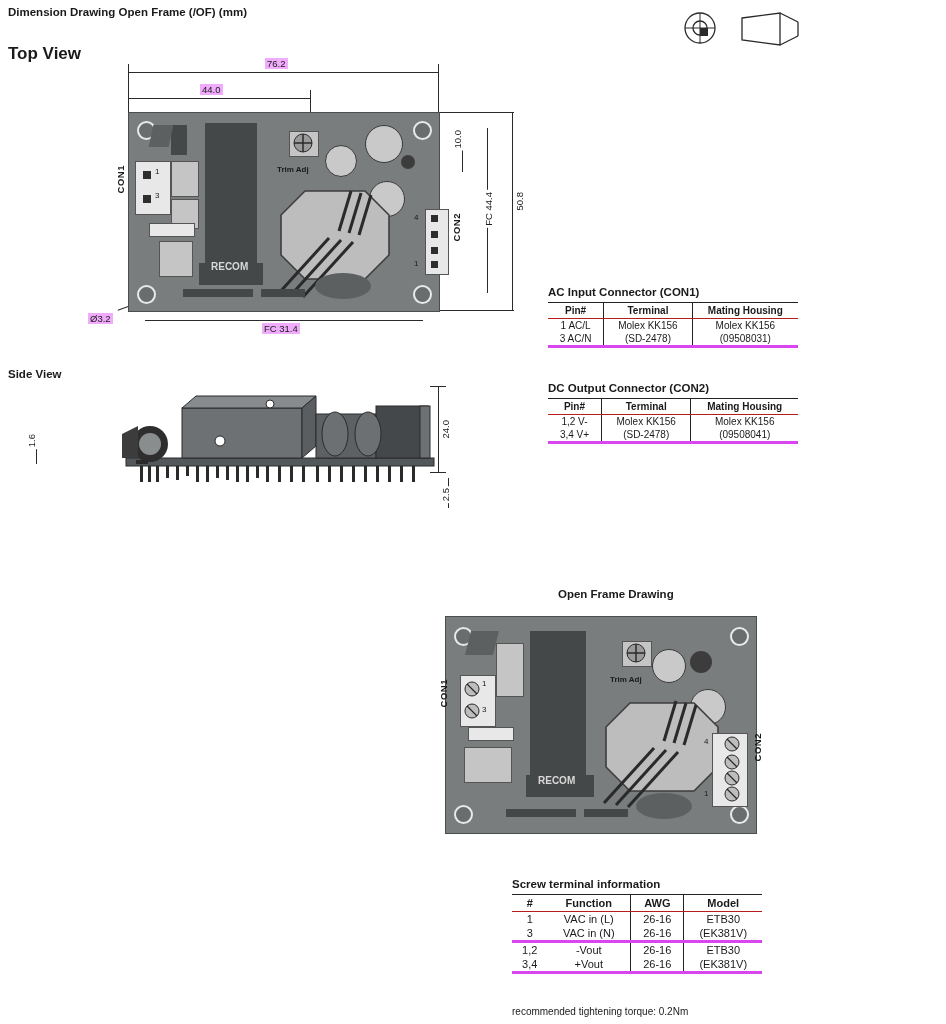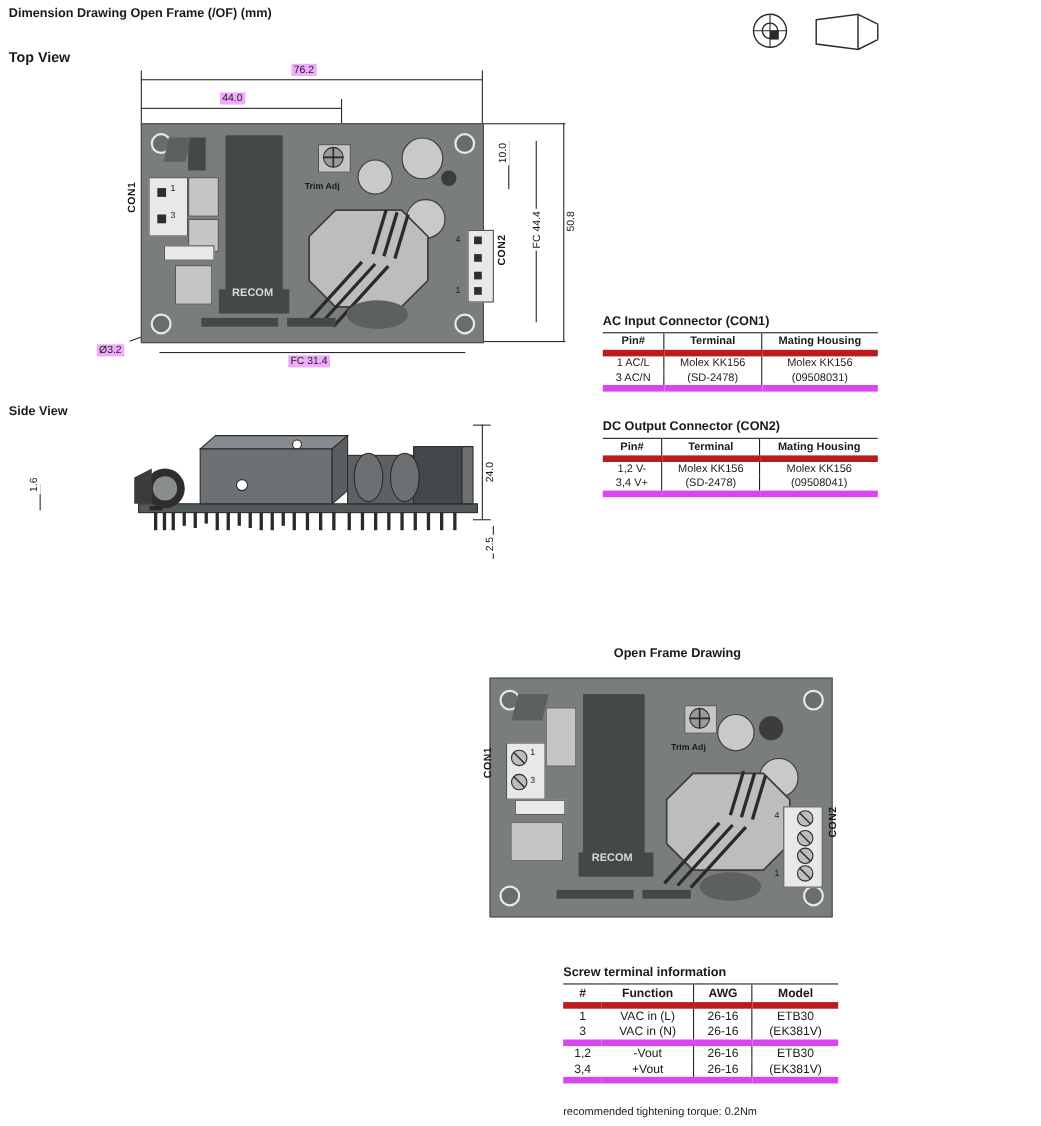--- a/index.html
+++ b/index.html
@@ -7,21 +7,21 @@
     width:946px;height:1024px;position:relative;
     background:#ffffff;
     font-family:"Liberation Sans", sans-serif;
     color:#1a1a1a;
     overflow:hidden;
   }
   .abs{position:absolute;}
 
   
   #main-heading{left:8px;top:6px;font-size:11.5px;font-weight:bold;}
-  #top-view-label{left:8px;top:44px;font-size:13px;font-weight:bold;}
+  #top-view-label{left:8px;top:44px;font-size:17px;font-weight:bold;}
   #side-view-label{left:8px;top:368px;font-size:11.5px;font-weight:bold;}
   #open-frame-label{left:558px;top:588px;font-size:11.5px;font-weight:bold;}
 
   
   #symbol-circle{left:680px;top:8px;width:40px;height:40px;}
   #symbol-trapezoid{left:740px;top:12px;width:60px;height:34px;}
 
   
   #pcb-top{left:128px;top:112px;width:310px;height:198px;background:#7a7d7d;border:1px solid #4a4d4d;}
   #pcb-bottom{left:445px;top:616px;width:310px;height:216px;background:#7a7d7d;border:1px solid #4a4d4d;}
@@ -35,24 +35,24 @@
   .vlabel{position:absolute;font-size:9.5px;font-weight:bold;writing-mode:vertical-rl;transform:rotate(180deg);letter-spacing:.5px;}
 
   
   .dline{position:absolute;background:#2a2a2a;}
   .dlabel{position:absolute;font-size:9.5px;color:#1a1a1a;background:#f0abfc;padding:0 2px;}
   .dlabel-v{position:absolute;font-size:9.5px;color:#1a1a1a;writing-mode:vertical-rl;transform:rotate(180deg);background:#fff;padding:2px 0;}
 
   
   .tbl{position:absolute;border-collapse:collapse;font-size:10px;}
   .tbl caption{caption-side:top;text-align:left;font-weight:bold;font-size:11.5px;padding-bottom:4px;}
-  .tbl th{font-weight:bold;padding:2px 8px;text-align:center;border-top:1px solid #222;border-bottom:6px solid #b91c1c;}
+  .tbl th{font-weight:bold;padding:2px 8px;text-align:center;border-top:1px solid #222;border-bottom:1px solid #b91c1c;}
   .tbl td{padding:1px 8px;text-align:center;}
   .tbl .vline{border-left:1px solid #222;}
-  .tbl tr.last td{border-bottom:6px solid #d946ef;}
+  .tbl tr.last td{border-bottom:3px solid #d946ef;}
 
   #tbl-con1{left:548px;top:286px;width:250px;}
   #tbl-con2{left:548px;top:382px;width:250px;}
 
   #tbl-screw{left:512px;top:878px;width:250px;font-size:11px;}
   #tbl-screw th{padding:2px 6px;}
   #tbl-screw td{padding:1px 6px;}
   #torque-note{left:512px;top:1006px;font-size:10px;}
 
   

